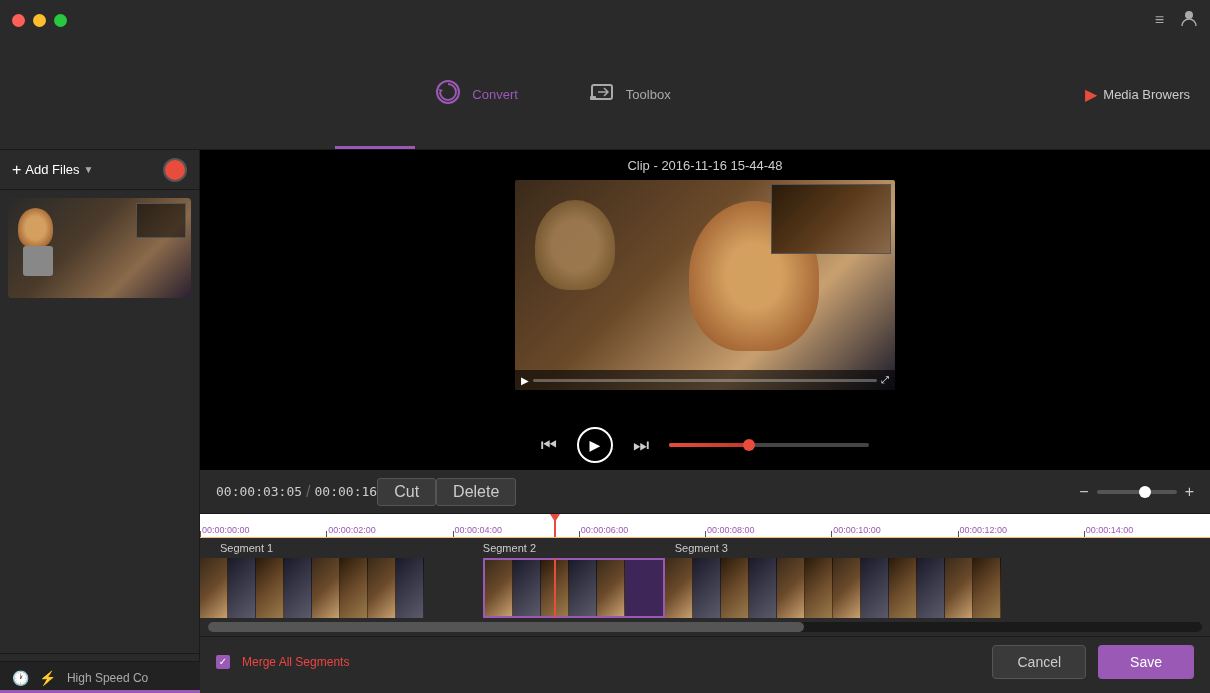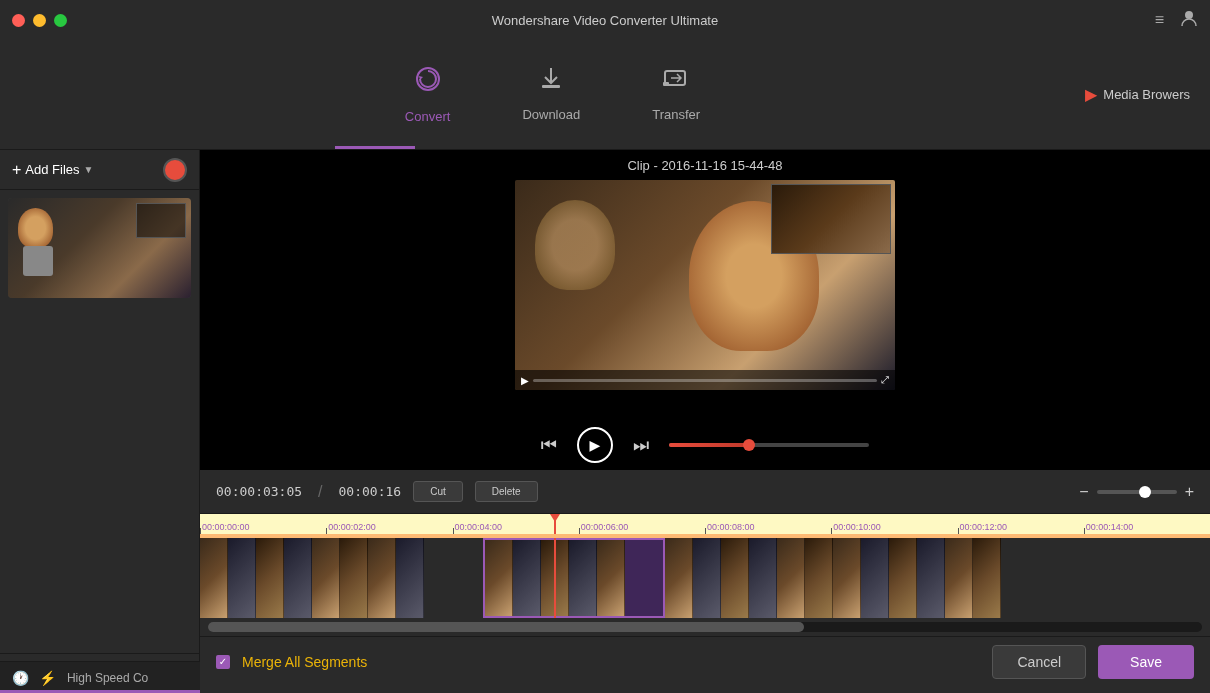--- a/index.html
+++ b/index.html
@@ -65,21 +65,21 @@
       position: relative;
     }
     .nav-items {
       display: flex;
       gap: 40px;
       flex: 1;
       justify-content: center;
     }
     .nav-item {
       display: flex;
-      flex-direction: column;
+      flex-direction: row;
       align-items: center;
       gap: 10px;
       cursor: pointer;
       padding: 8px 16px;
     }
     .nav-item.active .nav-label { color: #9b59b6; }
     .nav-label {
       font-size: 13px;
       color: #aaa;
     }
@@ -331,36 +331,35 @@
       background: #2a2a2a;
       display: flex;
       flex-direction: column;
     }
     .timeline-toolbar {
       height: 44px;
       background: #2a2a2a;
       display: flex;
       align-items: center;
       padding: 0 16px;
-      gap: 12px;
       border-bottom: 1px solid #1a1a1a;
     }
     .timecode {
       font-size: 13px;
       color: #ccc;
       font-family: monospace;
     }
     .timecode-sep { color: #666; margin: 0 4px; }
     .cut-btn, .delete-btn {
       padding: 4px 16px;
       border-radius: 3px;
       border: 1px solid #555;
       background: #3a3a3a;
       color: #ccc;
-      font-size: 10px;
+      font-size: 16px;
       cursor: pointer;
     }
     .zoom-controls {
       margin-left: auto;
       display: flex;
       align-items: center;
       gap: 8px;
     }
     .zoom-minus, .zoom-plus {
       color: #ccc;
@@ -381,26 +380,26 @@
       width: 12px;
       height: 12px;
       border-radius: 50%;
       background: #fff;
       transform: translateX(-50%);
     }
 
     
     .timeline-ruler {
       height: 24px;
-      background: #fef9c3;
+      background: #ffffff;
       display: flex;
       align-items: center;
       padding: 0 0;
       overflow: hidden;
-      border-bottom: 4px solid #fdba74;
+      border-bottom: 1px solid #fdba74;
       position: relative;
     }
     .ruler-markers {
       display: flex;
       width: 100%;
       height: 100%;
       align-items: flex-end;
     }
     .ruler-mark {
       flex: 1;
@@ -556,22 +555,22 @@
       border: 2px solid #9b59b6;
       background: #9b59b6;
       display: flex;
       align-items: center;
       justify-content: center;
       border-radius: 2px;
       cursor: pointer;
     }
     .checkmark { color: #fff; font-size: 10px; }
     .merge-label {
-      font-size: 14px;
-      color: #eab308;
+      font-size: 12px;
+      color: #ef4444;
     }
     .bottom-right {
       margin-left: auto;
       display: flex;
       gap: 12px;
     }
     .cancel-btn {
       padding: 8px 24px;
       border-radius: 4px;
       border: 1px solid #555;
@@ -593,21 +592,20 @@
   </style>
 </head>
 <body>
 
 <div class="titlebar">
   <div class="window-controls">
     <div class="win-btn win-close"></div>
     <div class="win-btn win-min"></div>
     <div class="win-btn win-max"></div>
   </div>
-  <span class="titlebar-title">Wondershare Video Converter Ultimate</span>
   <div class="titlebar-right">
     <span class="titlebar-icon">≡</span>
     <span class="titlebar-icon">
       <svg width="18" height="18" viewBox="0 0 18 18" fill="none">
           <circle cx="9" cy="6" r="4" fill="#aaa"></circle>
           <path d="M2 17c0-3.866 3.134-7 7-7s7 3.134 7 7" stroke="#aaa" stroke-width="1.5"></path>
         </svg>
     </span>
   </div>
 </div>
@@ -619,40 +617,31 @@
       <span class="nav-icon">
         <svg width="28" height="28" viewBox="0 0 28 28" fill="none">
           <circle cx="14" cy="14" r="11" stroke="#9b59b6" stroke-width="2"></circle>
           <path d="M14 6 A8 8 0 1 1 6 14" stroke="#9b59b6" stroke-width="2" fill="none"></path>
           <polygon points="5,11 6,15 9,12" fill="#9b59b6"></polygon>
         </svg>
       </span>
       <span class="nav-label">Convert</span>
     </div>
 
-    <div class="nav-item">
-      <span class="nav-icon">
-        <svg width="26" height="26" viewBox="0 0 26 26" fill="none">
-          <rect x="4" y="20" width="18" height="3" rx="1" fill="#aaa"></rect>
-          <path d="M13 3 L13 18 M7 12 L13 18 L19 12" stroke="#aaa" stroke-width="2" fill="none"></path>
-        </svg>
-      </span>
-      <span class="nav-label">Download</span>
-    </div>
 
 
     <div class="nav-item">
       <span class="nav-icon">
         <svg width="26" height="26" viewBox="0 0 26 26" fill="none">
           <rect x="2" y="6" width="20" height="14" rx="2" stroke="#aaa" stroke-width="2"></rect>
           <path d="M8 13 H18 M14 9 L18 13 L14 17" stroke="#aaa" stroke-width="1.5" fill="none"></path>
           <rect x="0" y="17" width="6" height="4" rx="1" fill="#aaa"></rect>
         </svg>
       </span>
-      <span class="nav-label">Transfer</span>
+      <span class="nav-label">Toolbox</span>
     </div>
 
   </div>
   <div class="active-underline"></div>
   <div class="media-browser">
     <span class="media-browser-icon">▶</span>
     <span>Media Browers</span>
   </div>
 </div>
 
@@ -771,20 +760,25 @@
             <div class="ruler-mark-line"></div>
             <span class="ruler-mark-label">00:00:14:00</span>
           </div>
         </div>
         <div class="playhead-marker">
           <div class="playhead-triangle"></div>
         </div>
       </div>
 
       <div class="segments-track">
+        <div class="segment-labels">
+          <span class="segment-label" style="left: 20px;">Segment 1</span>
+          <span class="segment-label" style="left: 28%;">Segment 2</span>
+          <span class="segment-label" style="left: 47%;">Segment 3</span>
+        </div>
         <div class="segment-frames">
 
           <div class="segment segment-1">
             <div class="frame-strip">
               <div class="frame-thumb"></div>
               <div class="frame-thumb"></div>
               <div class="frame-thumb"></div>
               <div class="frame-thumb"></div>
               <div class="frame-thumb"></div>
               <div class="frame-thumb"></div>

